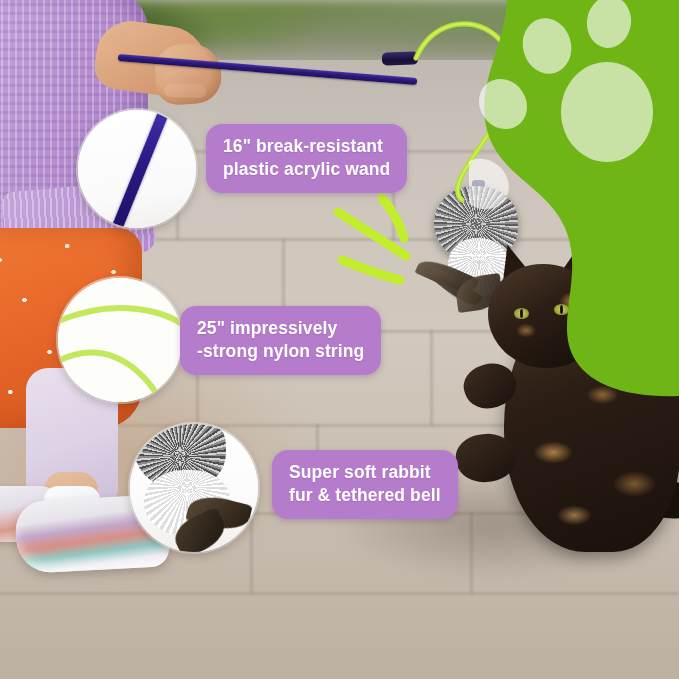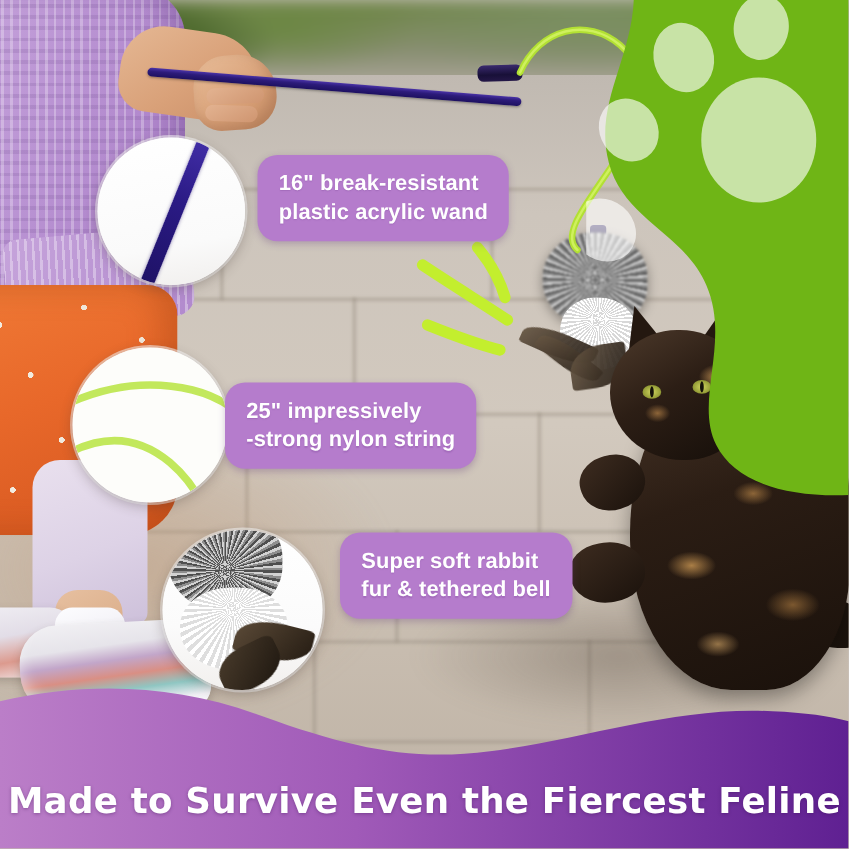--- a/index.html
+++ b/index.html
@@ -281,21 +281,21 @@
     font-size: 17.5px;
     line-height: 1.30;
     letter-spacing: .1px;
     padding: 11px 17px 12px 17px;
     white-space: pre-line;
     box-shadow: 0 2px 6px rgba(90,50,115,.28);
     text-shadow: 0 1px 1px rgba(110,60,140,.25);
   }
   #pill-wand   { left: 206px; top: 124px; }
   #pill-string { left: 180px; top: 306px; }
-  #pill-fur    { left: 272px; top: 426px; }
+  #pill-fur    { left: 272px; top: 450px; }
 
   
   .banner-wrap { position: absolute; left: 0; bottom: 0; width: 679px; height: 140px; }
   .banner-text {
     position: absolute; left: 0; bottom: 22px; width: 679px;
     text-align: center;
     color: #ffffff;
     font-family: "DejaVu Sans", sans-serif;
     font-weight: 700;
     font-size: 28.5px;
@@ -436,29 +436,14 @@
 
   <div class="pill" id="pill-wand">16" break-resistant
 plastic acrylic wand</div>
 
   <div class="pill" id="pill-string">25" impressively
 -strong nylon string</div>
 
   <div class="pill" id="pill-fur">Super soft rabbit
 fur &amp; tethered bell</div>
 
-  <div class="banner-wrap">
-    <svg viewBox="0 0 679 140" preserveAspectRatio="none" style="position:absolute;inset:0;width:100%;height:100%;">
-      <defs>
-        <linearGradient id="bannerGrad" x1="0" y1="0" x2="1" y2="0">
-          <stop offset="0" stop-color="#bb7ec8"></stop>
-          <stop offset="0.42" stop-color="#a05ab8"></stop>
-          <stop offset="1" stop-color="#5f2092"></stop>
-        </linearGradient>
-      </defs>
-      <path d="M 0,22 C 70,6 140,8 210,34 C 282,60 330,70 392,62
-               C 470,52 540,26 618,30 C 644,31 664,34 679,38
-               L 679,140 L 0,140 Z" fill="url(#bannerGrad)"></path>
-    </svg>
-    <div class="banner-text">Made to Survive Even the Fiercest Feline</div>
-  </div>
 
 </div>
 
 </body></html>

